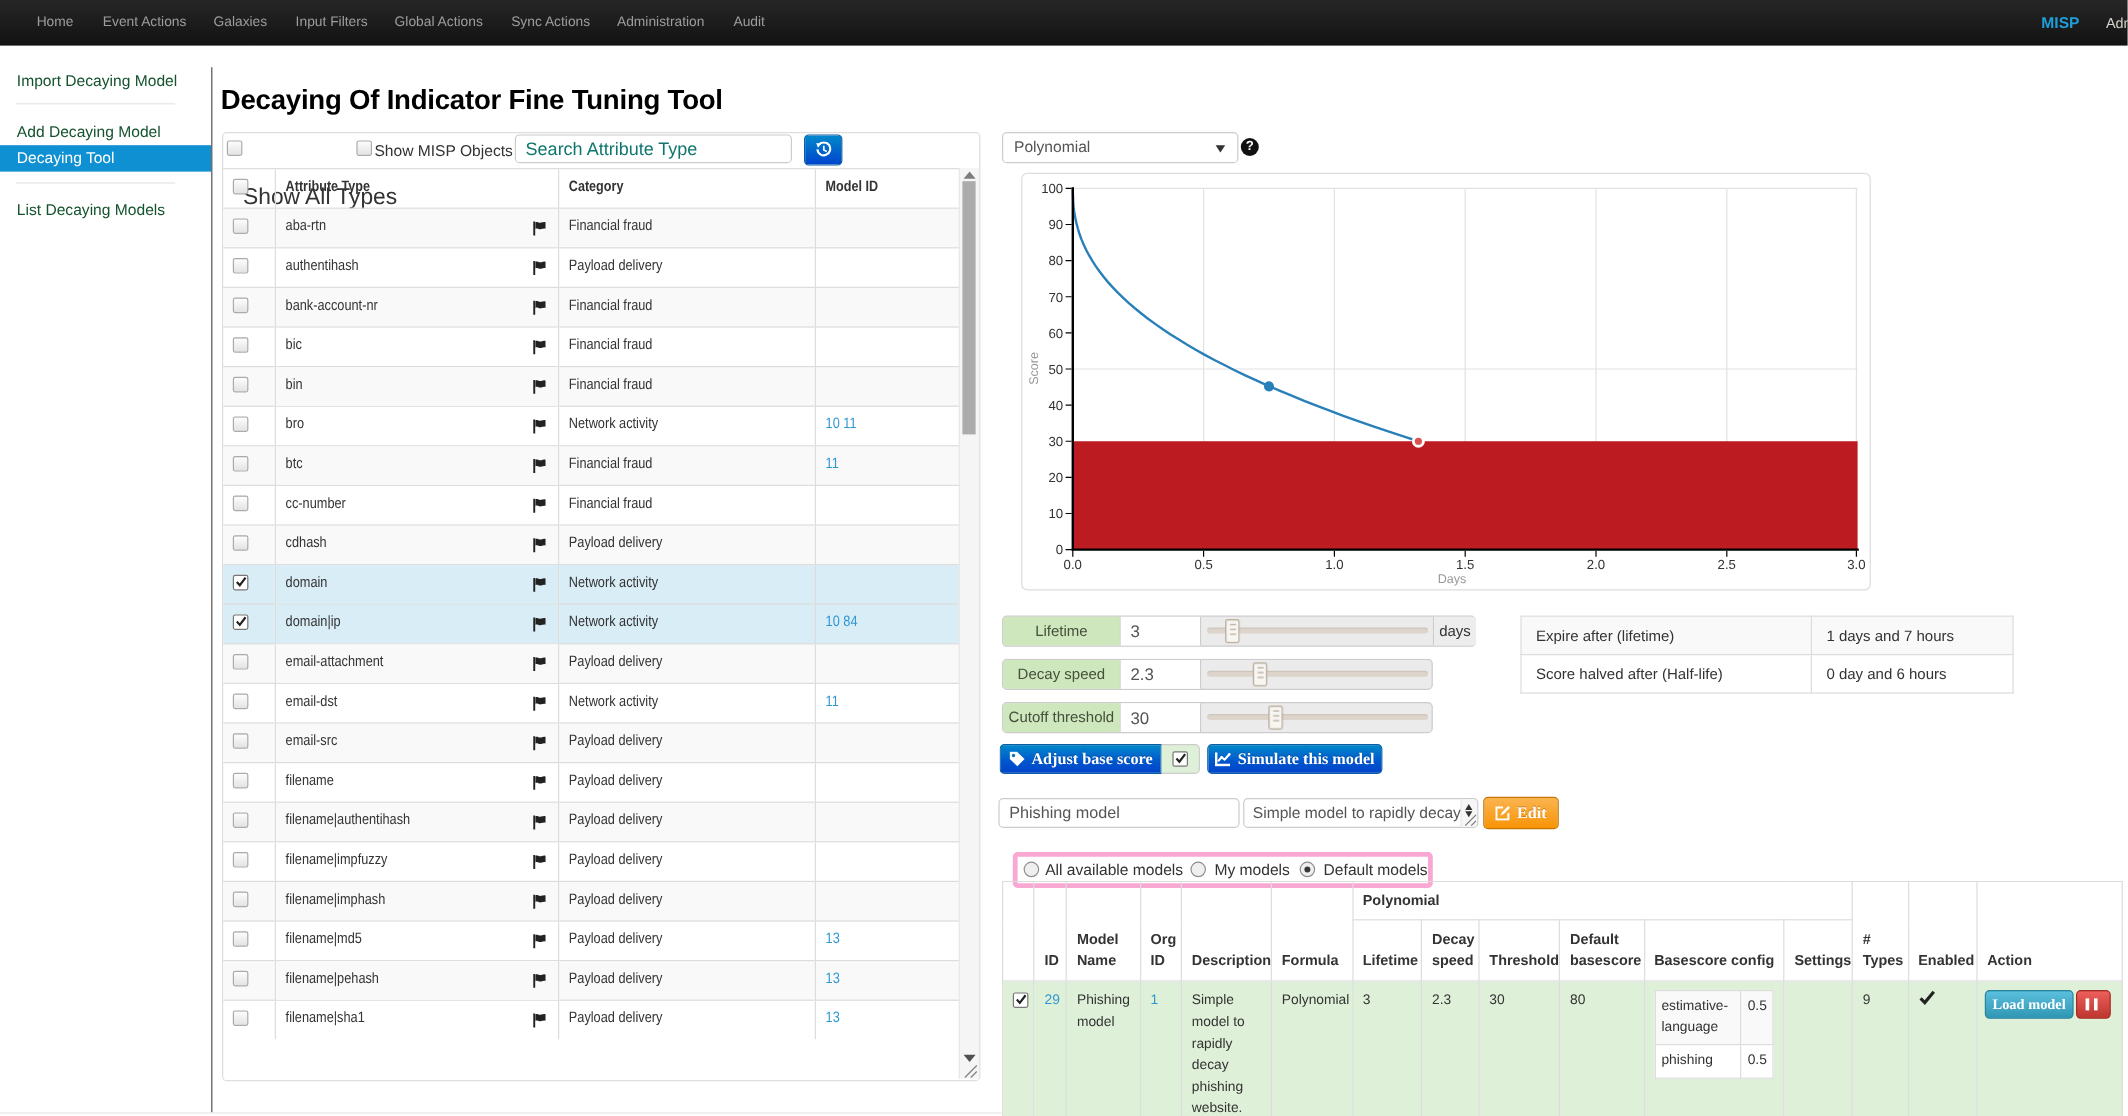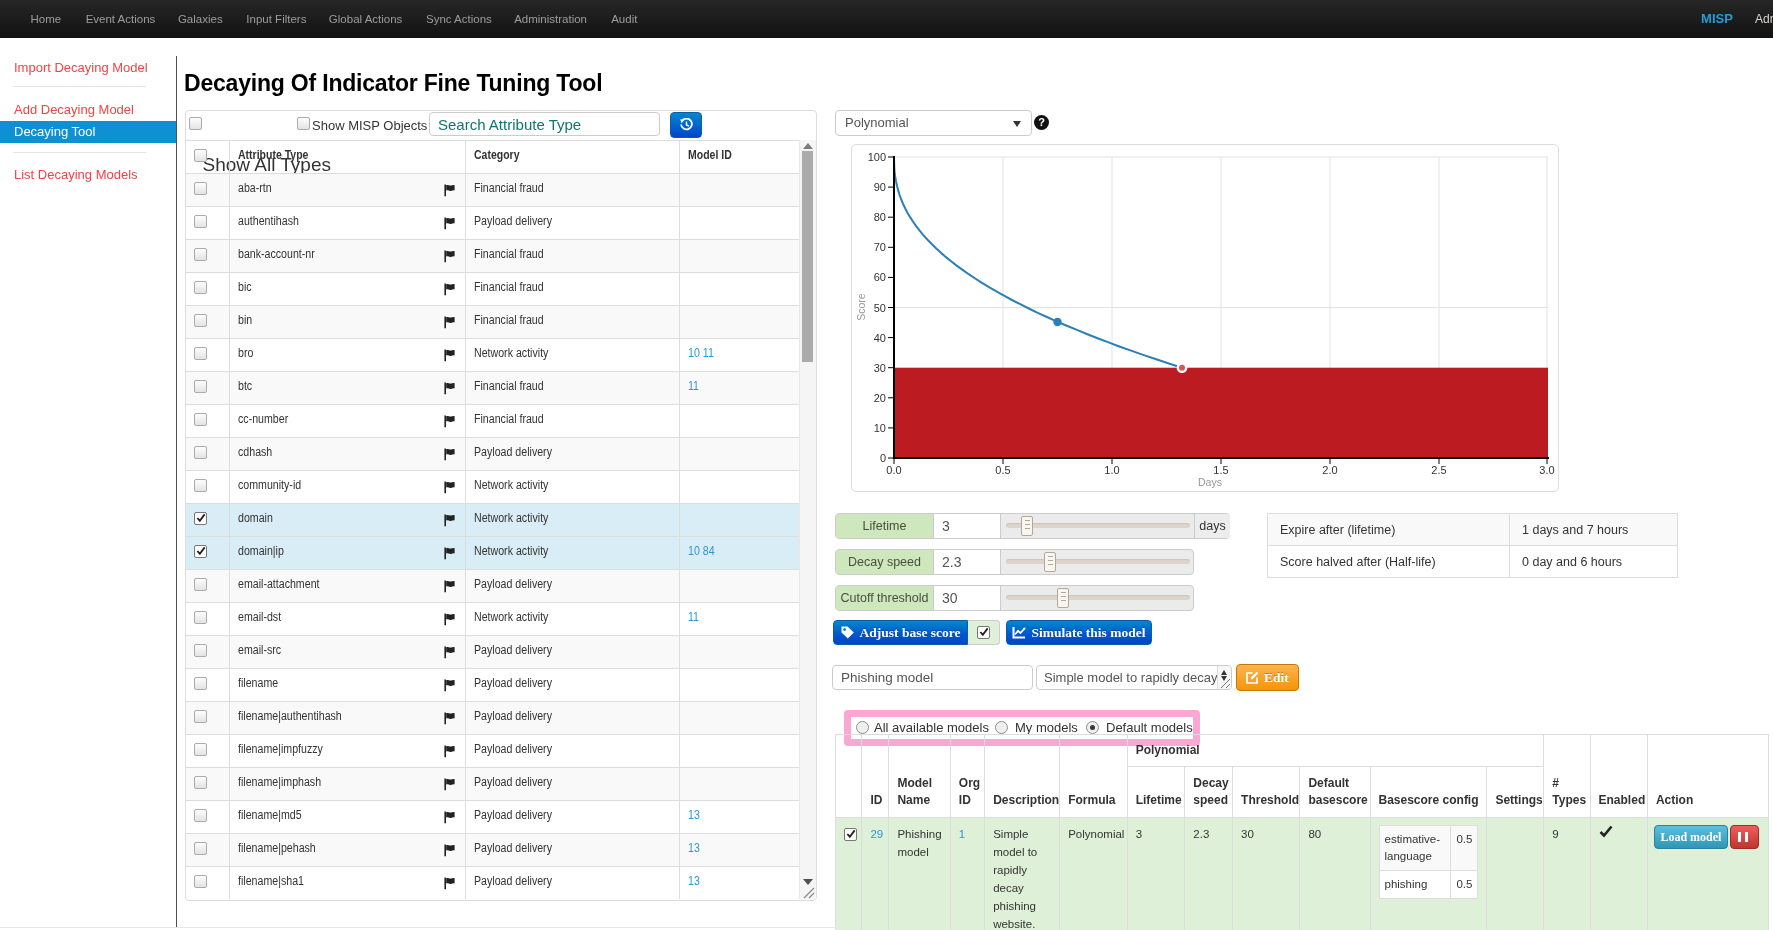--- a/index.html
+++ b/index.html
@@ -11,21 +11,21 @@
 
 #navbar { position:absolute; left:0; top:0; width:1773px; height:38px;
   background:linear-gradient(#262626,#121212); }
 #navbar .ni { position:absolute; top:0; height:38px; line-height:38px; color:#9d9d9d;
   font-size:11.5px; transform:translateX(-50%); white-space:nowrap; }
 #brand { position:absolute; top:0; height:38px; line-height:38px; left:1717px; transform:translateX(-50%);
   color:#1e9fd9; font-weight:bold; font-size:13px; }
 #adm { position:absolute; top:0; height:38px; line-height:38px; left:1755px; color:#d7d3ce; font-size:12px; }
 
 
-.sb-link { position:absolute; left:14px; color:#ef4444; font-size:13px; }
+.sb-link { position:absolute; left:14px; color:#14532d; font-size:13px; }
 #sb-active { position:absolute; left:0; top:121px; width:162px; height:22px; background:#0e90d2;
   color:#fff; font-size:13px; line-height:22px; padding-left:14px; }
 .sb-hr { position:absolute; left:13px; width:133px; height:0; border-top:1px solid #e5e5e5; }
 #vline { position:absolute; left:176px; top:56px; width:1px; height:871px; background:#515151; }
 
 
 #title { position:absolute; left:184px; top:70px; font-size:23px; letter-spacing:-0.2px; font-weight:bold; color:#000000; white-space:nowrap; }
 
 
 #apanel { position:absolute; left:185px; top:110px; width:630px; height:789px;
@@ -107,21 +107,21 @@
 #mdesc .vsb .u { position:absolute; left:3px; top:4px; width:0; height:0; border-left:3.5px solid transparent; border-right:3.5px solid transparent; border-bottom:5px solid #333; }
 #mdesc .vsb .d { position:absolute; left:3px; top:10px; width:0; height:0; border-left:3.5px solid transparent; border-right:3.5px solid transparent; border-top:5px solid #333; }
 #edit { left:1236px; top:664px; width:61px; height:25px; line-height:25px; }
 
 
 #itable { position:absolute; left:1267px; top:513px; width:410px; border-collapse:collapse; font-size:12.5px; }
 #itable td { border:1px solid #ddd; height:31px; padding-left:12px; }
 #itable tr.odd td { background:#f9f9f9; }
 
 
-#rbox { position:absolute; left:844px; top:710px; width:342px; height:22px; border:7px solid #f9a8d4; border-radius:4px; }
+#rbox { position:absolute; left:844px; top:710px; width:342px; height:22px; border:4px solid #f9a8d4; border-radius:4px; }
 .radio { position:absolute; width:11px; height:11px; border:1px solid #8f8f8f; border-radius:50%; background:#efefef; top:4px; }
 .radio.on::after { content:""; position:absolute; left:3px; top:3px; width:5px; height:5px; border-radius:50%; background:#373737; }
 .rlab { position:absolute; top:0; line-height:22px; font-size:13px; white-space:nowrap; }
 
 
 #mtable { position:absolute; left:835px; top:734px; width:933px; border-collapse:collapse; table-layout:fixed; font-size:12px; }
 #mtable th { border:1px solid #ddd; font-weight:bold; text-align:left; padding:8px 8px; vertical-align:bottom; line-height:17px; }
 #mtable td { border:1px solid #ddd; padding:7px 8px 0 8px; vertical-align:top; line-height:18px; background:#dff0d8; font-size:11.5px; }
 #ntable { border-collapse:collapse; font-size:12px; background:#fff; }
 #ntable td { border:1px solid #ddd; background:#fff; padding:5px 5px; line-height:17px; vertical-align:top; }
@@ -262,29 +262,20 @@
           <td><i class="cx">Financial fraud</i></td>
           <td><i class="cx"></i></td>
         </tr>
 <tr class="odd">
           <td class="c-cb"><span class="cbx"></span></td>
           <td class="c-at"><i class="cx">cdhash</i><svg class="flg" width="14" height="14" viewBox="0 0 14 14">
               <path d="M2.2 1.6 v11.6" stroke="#222" stroke-width="1.6"></path>
               <path d="M3.2 2.2 C4.8 1.3 6.2 3.0 8.0 2.5 C9.5 2.1 10.6 1.7 11.6 2.2 L11.6 7.6 C10.6 7.1 9.5 7.5 8.0 7.9 C6.2 8.4 4.8 6.7 3.2 7.6 Z" fill="#222"></path>
             </svg></td>
           <td><i class="cx">Payload delivery</i></td>
-          <td><i class="cx"></i></td>
-        </tr>
-<tr>
-          <td class="c-cb"><span class="cbx"></span></td>
-          <td class="c-at"><i class="cx">community-id</i><svg class="flg" width="14" height="14" viewBox="0 0 14 14">
-              <path d="M2.2 1.6 v11.6" stroke="#222" stroke-width="1.6"></path>
-              <path d="M3.2 2.2 C4.8 1.3 6.2 3.0 8.0 2.5 C9.5 2.1 10.6 1.7 11.6 2.2 L11.6 7.6 C10.6 7.1 9.5 7.5 8.0 7.9 C6.2 8.4 4.8 6.7 3.2 7.6 Z" fill="#222"></path>
-            </svg></td>
-          <td><i class="cx">Network activity</i></td>
           <td><i class="cx"></i></td>
         </tr>
 <tr class="sel">
           <td class="c-cb"><span class="cbx checked"><svg width="10" height="10" viewBox="0 0 11 11">
                 <path d="M1.5 5.5 L4.2 8.5 L9.5 1.5" stroke="#222" stroke-width="2" fill="none"></path>
               </svg></span></td>
           <td class="c-at"><i class="cx">domain</i><svg class="flg" width="14" height="14" viewBox="0 0 14 14">
               <path d="M2.2 1.6 v11.6" stroke="#222" stroke-width="1.6"></path>
               <path d="M3.2 2.2 C4.8 1.3 6.2 3.0 8.0 2.5 C9.5 2.1 10.6 1.7 11.6 2.2 L11.6 7.6 C10.6 7.1 9.5 7.5 8.0 7.9 C6.2 8.4 4.8 6.7 3.2 7.6 Z" fill="#222"></path>
             </svg></td>

